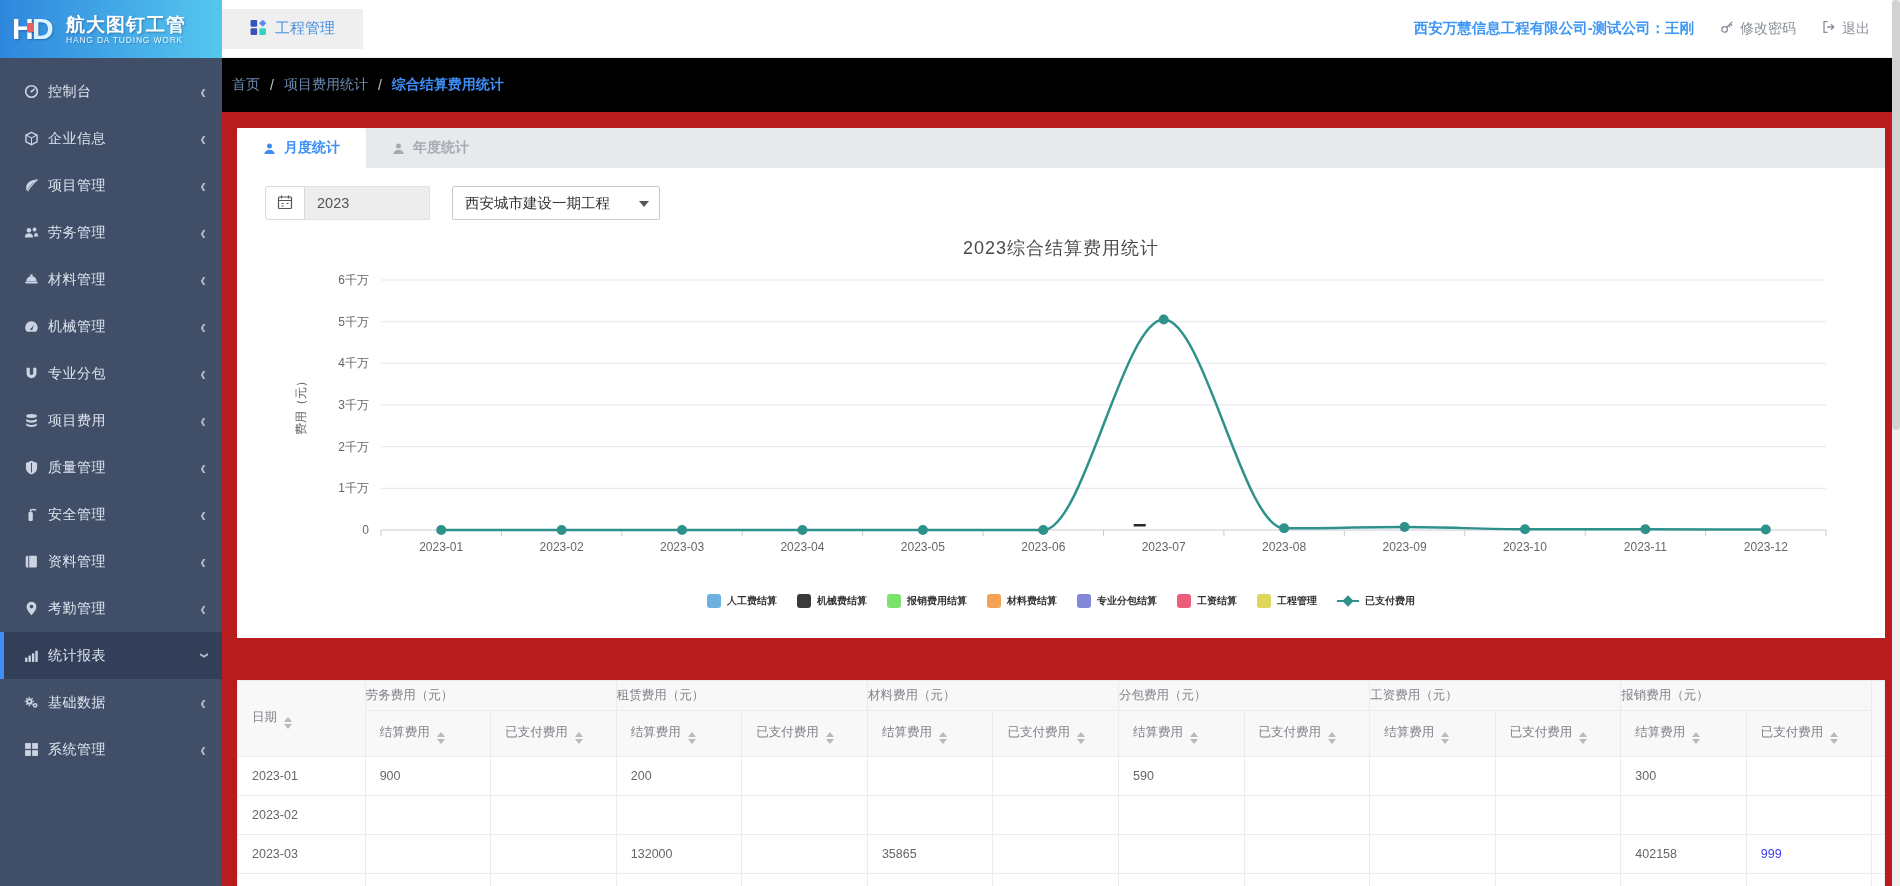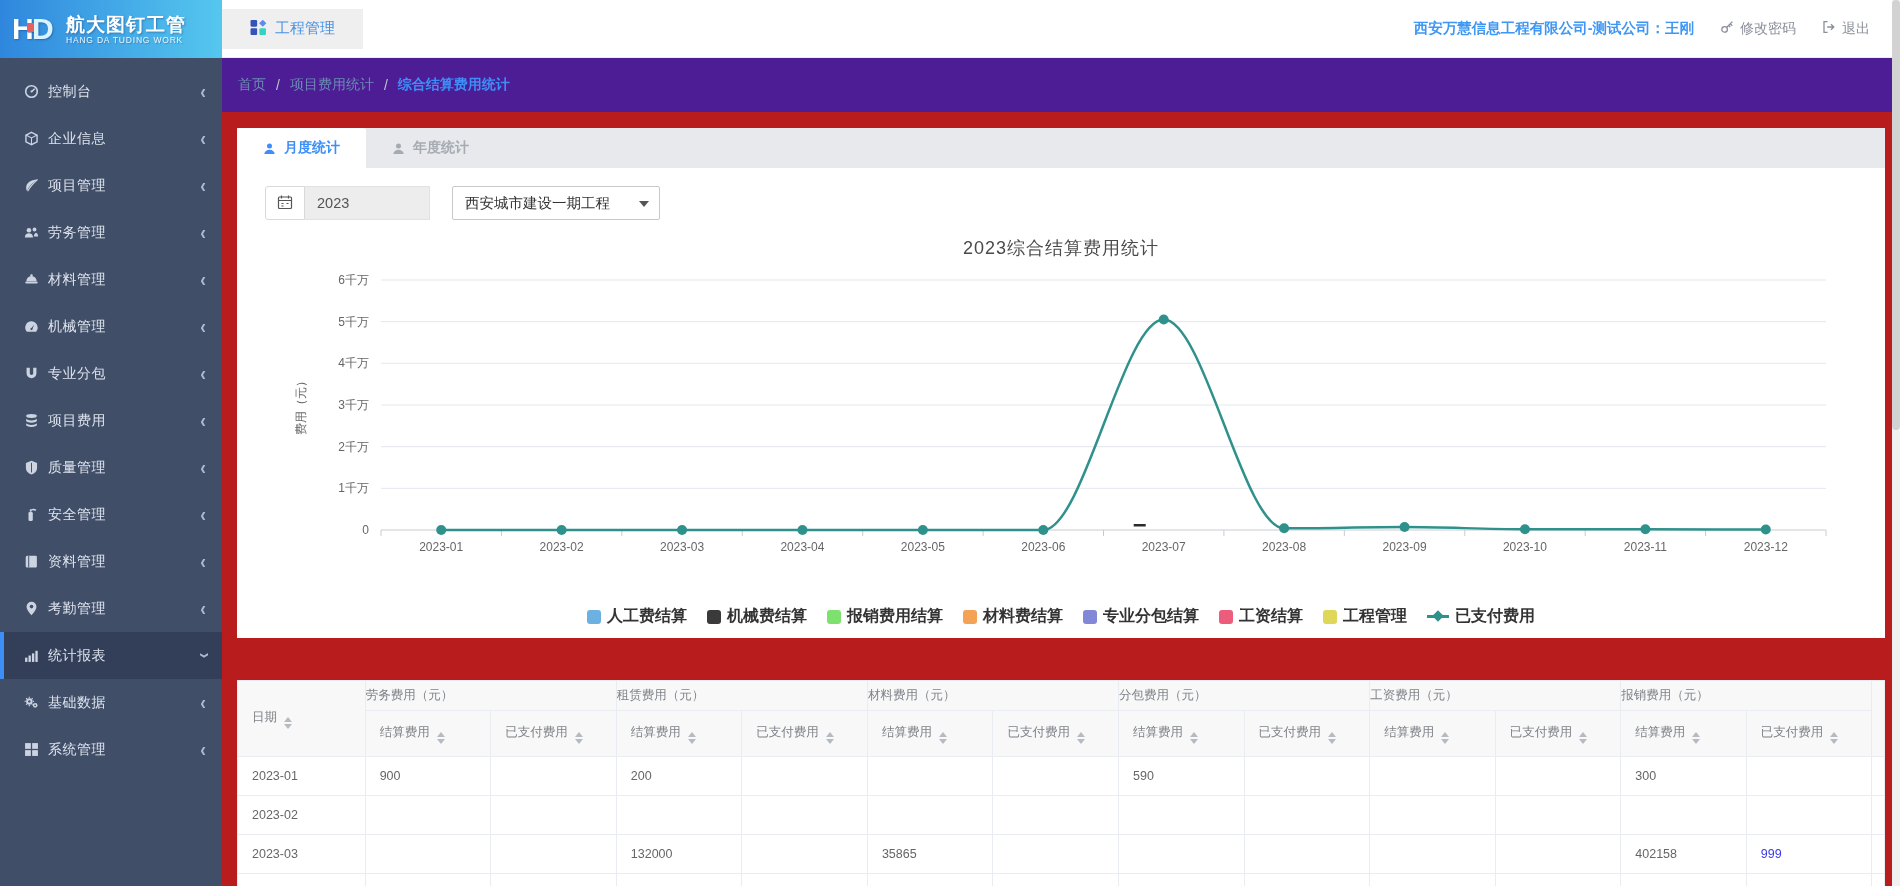--- a/index.html
+++ b/index.html
@@ -26,41 +26,41 @@
   .menu-item.active::before { content:""; position:absolute; left:0; top:0; bottom:0; width:4px; background:#3e8ef7; }
 
   
   .topbar { position:absolute; left:222px; right:0; top:0; height:58px; background:#fff; border-bottom:1px solid #ededed; display:flex; align-items:center; z-index:4; }
   .module-tab { height:40px; display:flex; align-items:center; gap:8px; padding:0 28px; background:#efefef; color:#4a90e2; font-size:15px; cursor:pointer; }
   .topbar-right { margin-left:auto; display:flex; align-items:center; gap:26px; padding-right:30px; }
   .company { color:#3e97f5; font-size:14.5px; font-weight:bold; cursor:pointer; }
   .top-action { display:inline-flex; align-items:center; gap:6px; color:#8a8f99; font-size:14px; cursor:pointer; }
 
   
-  .breadcrumb-bar { position:absolute; left:222px; right:0; top:58px; height:54px; background:#4c1d95; display:flex; align-items:center; padding-left:16px; font-size:14px; }
+  .breadcrumb-bar { position:absolute; left:222px; right:0; top:58px; height:54px; background:#000000; display:flex; align-items:center; padding-left:10px; font-size:14px; }
   .bc-item { color:#6b8cb3; cursor:pointer; }
   .bc-item.current { color:#3e8ef7; font-weight:bold; cursor:default; }
   .bc-sep { color:#c0c4cc; margin:0 10px; }
 
   
   .content { position:absolute; left:222px; right:0; top:112px; bottom:0; background:#b91c1c; padding:16px 15px 0 15px; overflow:hidden; }
   .tabs-row { display:flex; height:40px; background:#e7e9ec; }
   .tab { display:flex; align-items:center; gap:8px; padding:0 26px; font-size:14px; font-weight:bold; color:#a6abb3; cursor:pointer; }
   .tab.active { background:#fff; color:#3e8ef7; border-radius:3px 3px 0 0; }
   .panel { background:#fff; }
   .chart-panel { padding:18px 28px 10px 28px; height:470px; }
   .filter-row { display:flex; align-items:center; }
   .cal-btn { width:40px; height:34px; background:#fff; border:1px solid #d9d9d9; border-radius:3px 0 0 3px; display:flex; align-items:center; justify-content:center; color:#555; cursor:pointer; }
   .year-input { width:125px; height:34px; background:#ededed; border:1px solid #e2e2e2; border-left:none; font-size:14.5px; color:#555; padding:0 12px; outline:none; font-family:inherit; }
   .select { position:relative; margin-left:22px; width:208px; height:34px; border:1px solid #c9c9c9; border-radius:2px; background:#fff; display:flex; align-items:center; padding:0 28px 0 12px; font-size:14.5px; color:#333; cursor:pointer; }
   .select .caret { position:absolute; right:10px; top:14px; width:0; height:0; border-left:5px solid transparent; border-right:5px solid transparent; border-top:6px solid #555; }
   .chart-title { text-align:center; font-size:18px; color:#4a4a4a; font-weight:500; margin:16px 0 2px 0; letter-spacing:1px; }
   .chart-svg { display:block; margin:0 auto; }
   .legend { display:flex; justify-content:center; align-items:center; gap:20px; margin-top:2px; }
-  .lg-item { display:inline-flex; align-items:center; gap:6px; font-size:16px; font-weight:bold; color:#333; cursor:pointer;margin-top:12px; }
+  .lg-item { display:inline-flex; align-items:center; gap:6px; font-size:10px; font-weight:bold; color:#333; cursor:pointer; }
   .lg-sq { width:14px; height:14px; border-radius:3px; display:inline-block; }
   .lg-line { position:relative; width:22px; height:2.5px; display:inline-block; }
   .lg-diamond { position:absolute; left:7px; top:-3px; width:8px; height:8px; transform:rotate(45deg); }
 
   
   .table-panel { margin-top:42px; }
   table { border-collapse:collapse; width:100%; table-layout:fixed; }
   th,td { border:1px solid #e9ecf0; font-weight:normal; }
   thead th { background:#f8f8f9; color:#7e8287; font-size:12.5px; }
   thead tr.group-row th { height:30px; }

